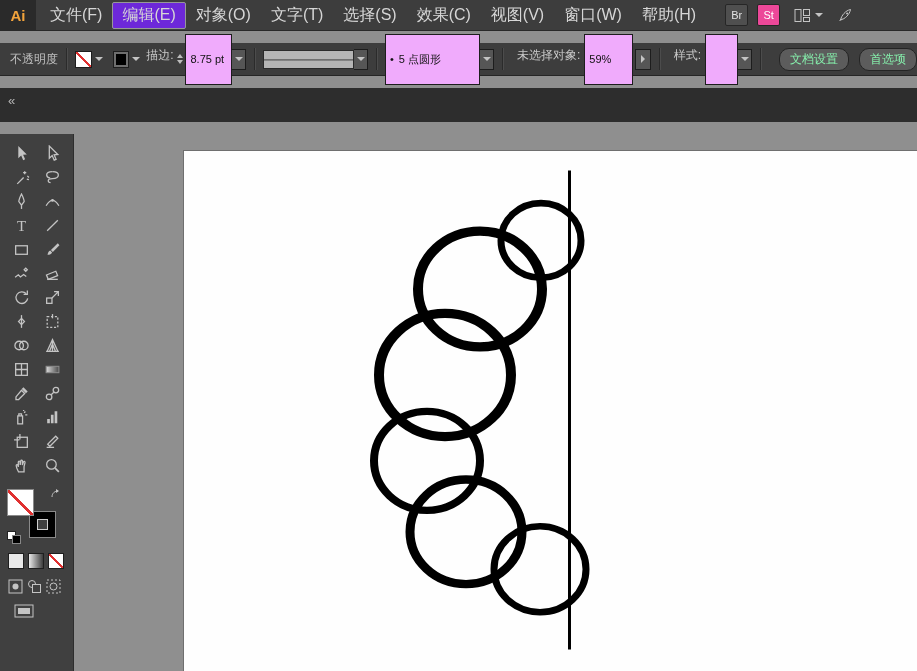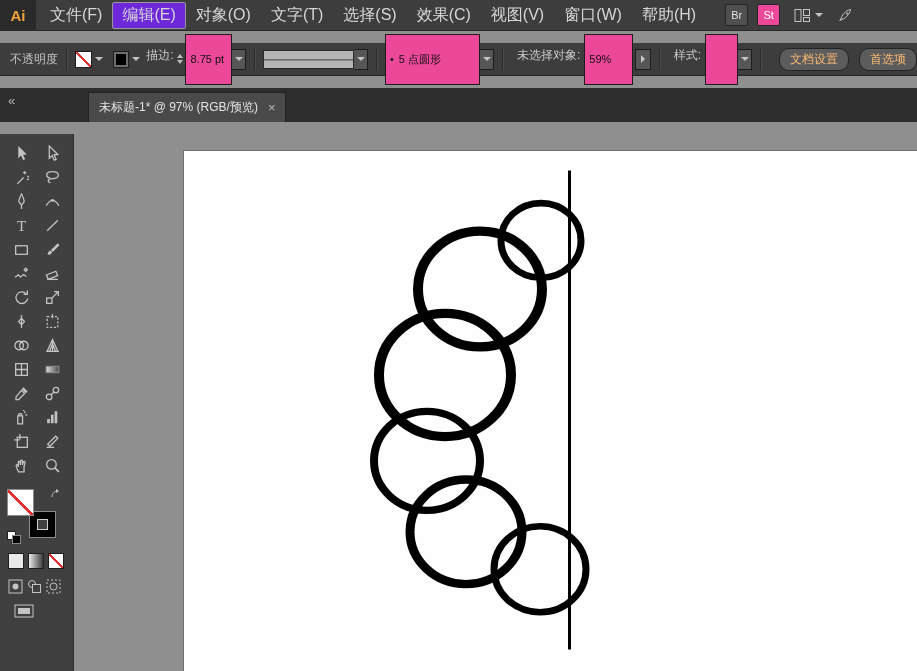--- a/index.html
+++ b/index.html
@@ -22,41 +22,41 @@
   .appbar-icon{display:flex;align-items:center;margin-left:14px;}
   .chev-down{width:0;height:0;border-left:4px solid transparent;border-right:4px solid transparent;
     border-top:4px solid #c4c4c4;margin-left:4px;}
 
   
   .controlbar{height:32px;background:#3d3d3d;border-bottom:1px solid #262626;
     display:flex;align-items:center;font-size:12px;color:#c9c9c9;flex:0 0 auto;}
   .cb-label{margin:0 4px 8px 6px;white-space:nowrap;}
   .status{margin-left:10px;color:#c0c0c0;white-space:nowrap;}
   .vsep{width:1px;height:22px;background:#2b2b2b;box-shadow:1px 0 0 #4c4c4c;margin:0 8px;flex:0 0 auto;}
-  .field{background:#ec4899;border:1px solid #1d1d1d;color:#111;height:17px;line-height:17px;
+  .field{background:#f0abfc;border:1px solid #1d1d1d;color:#111;height:17px;line-height:17px;
     font-size:11px;padding:16px 4px;white-space:nowrap;overflow:hidden;}
   .combo-chev{width:13px;height:19px;background:#565656;border:1px solid #1d1d1d;border-left:none;
     display:flex;align-items:center;justify-content:center;}
   .combo-chev .chev-down{margin-left:0;}
   .mini-swatch{width:15px;height:15px;border:1px solid #1d1d1d;}
   .swatch-none{background:linear-gradient(to top right,#fff 45%,#e03030 45%,#e03030 55%,#fff 55%);}
   .swatch-black{background:#000;box-shadow:inset 0 0 0 2px #6e6e6e;}
   .spinner{display:flex;flex-direction:column;justify-content:center;margin-right:2px;}
   .spin-up{width:0;height:0;border-left:3.5px solid transparent;border-right:3.5px solid transparent;
     border-bottom:4px solid #bdbdbd;margin-bottom:2px;}
   .spin-down{width:0;height:0;border-left:3.5px solid transparent;border-right:3.5px solid transparent;
     border-top:4px solid #bdbdbd;}
   .profile-box{width:92px;height:17px;border:1px solid #2a2a2a;
     background:linear-gradient(#b5b5b5 45%,#6f6f6f 48%,#6f6f6f 55%,#b5b5b5 58%,#b5b5b5);}
   .brush-field{display:flex;align-items:center;gap:5px;width:88px;}
   .opacity-arrow{width:14px;height:19px;background:#565656;border:1px solid #1d1d1d;
     display:flex;align-items:center;justify-content:center;margin-left:2px;}
   .chev-right{width:0;height:0;border-top:4px solid transparent;border-bottom:4px solid transparent;
     border-left:4px solid #c4c4c4;}
-  .cb-button{background:#5c5c5c;border:1px solid #242424;border-radius:10px;color:#fdba74;
+  .cb-button{background:#5c5c5c;border:1px solid #242424;border-radius:10px;color:#86efac;
     font-size:12px;padding:2px 10px;margin-left:10px;white-space:nowrap;}
 
   
   .tabbar{height:34px;background:#2d2d2d;display:flex;align-items:flex-end;flex:0 0 auto;position:relative;}
   .collapse{position:absolute;left:8px;top:5px;color:#b5b5b5;font-size:13px;letter-spacing:-2px;}
   .doc-tab{margin-left:88px;height:29px;background:#4a4a4a;border:1px solid #222;border-bottom:none;
     display:flex;align-items:center;gap:10px;padding:0 10px;font-size:12px;color:#e3e3e3;}
   .tab-close{color:#b9b9b9;font-size:13px;line-height:13px;}
 
   
@@ -175,24 +175,20 @@
       <span class="chev-down"></span>
     </span>
 
     <span class="vsep"></span>
     <button class="cb-button">文档设置</button>
     <button class="cb-button">首选项</button>
   </div>
 
   <div class="tabbar">
     <span class="collapse">«</span>
-    <div class="doc-tab">
-      <span>未标题-1* @ 97% (RGB/预览)</span>
-      <span class="tab-close">×</span>
-    </div>
   </div>
 
   <div class="main">
 
     <div class="toolbar">
       <div class="tools-grid">
           <div class="tool">
             <svg viewBox="0 0 16 16" width="17" height="17">
               <path d="M5 1v11.5l2.7-2.6 1.9 4.4 1.8-.8-1.9-4.3 3.5-.3z" fill="#c4c4c4"></path>
             </svg>

